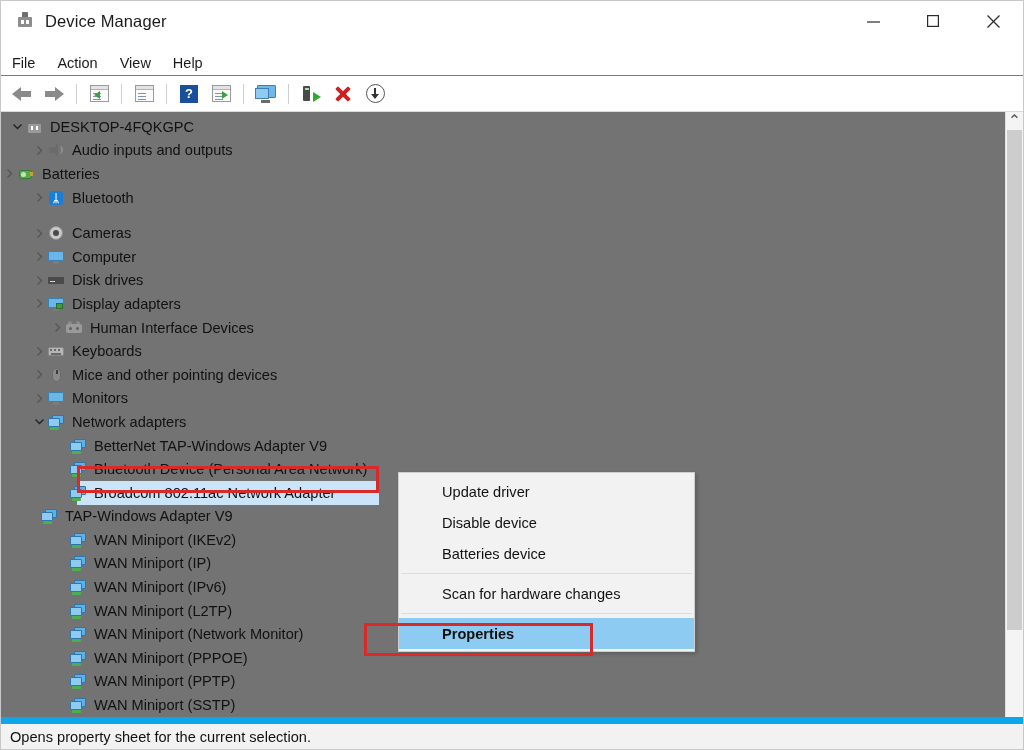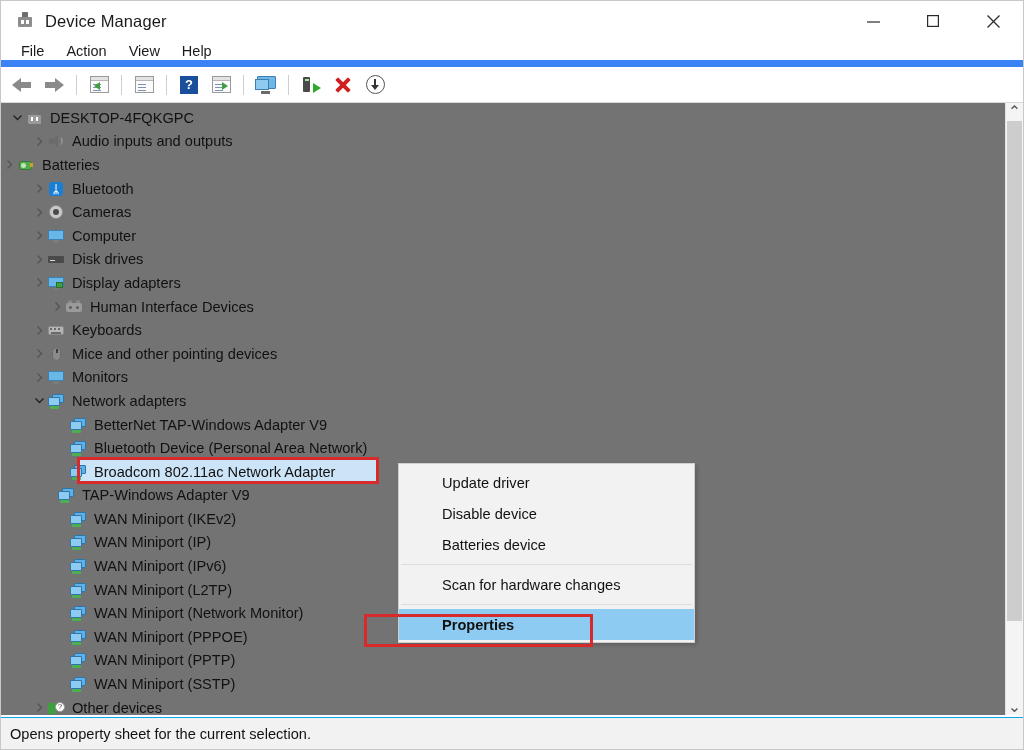--- a/index.html
+++ b/index.html
@@ -60,23 +60,23 @@
     display: flex; align-items: center; justify-content: center;
     color: #2b2b2b;
   }
   .winbtn svg { display: block; }
 
   
   .menubar {
     height: 26px;
     display: flex;
     align-items: center;
-    padding-left: 9px;
     background: #ffffff;
-    border-bottom: 7px solid #3b82f6;
+    border-bottom: 1px solid #3b82f6;
+    margin-top: 9px;
   }
   .menuitem {
     font-size: 14.5px;
     color: #1a1a1a;
     padding: 2px 11px;
   }
 
   
   .toolbar {
     height: 36px;
@@ -376,21 +376,21 @@
     background: #dcdcdc;
     margin: 4px 2px 4px 2px;
   }
 
   
   .statusbar {
     position: absolute;
     left: 0; right: 0; bottom: 0;
     height: 32px;
     background: #f2f2f2;
-    border-top: 1px solid #0ea5e9;
+    border-top: 7px solid #0ea5e9;
     display: flex;
     align-items: center;
     z-index: 40;
   }
   .statusbar .txt {
     font-size: 14.6px;
     color: #111111;
     padding-left: 9px;
   }
 </style>
@@ -558,21 +558,21 @@
             </svg>
           </div>
           <div class="ico">
             <div class="ic-bt">
               <div class="sq"></div>
               <div class="g">ᛦ</div>
             </div>
           </div>
           <div class="lbl">Bluetooth</div>
         </div>
-        <div class="row" style="padding-left: 30px;">
+        <div class="row" style="padding-left: 30px; margin-top: 12px;">
           <div class="chev">
             <svg width="11" height="11" viewBox="0 0 11 11">
               <polyline points="3.5,1.5 7.5,5.5 3.5,9.5" fill="none" stroke="#555" stroke-width="1.4"></polyline>
             </svg>
           </div>
           <div class="ico">
             <div class="ic-cam">
               <div class="o"></div>
               <div class="i"></div>
             </div>
@@ -726,21 +726,21 @@
           <div class="chev"></div>
           <div class="ico">
             <div class="ic-net">
               <div class="b1"></div>
               <div class="b2"></div>
               <div class="g"></div>
             </div>
           </div>
           <div class="lbl">Broadcom 802.11ac Network Adapter</div>
         </div>
-        <div class="row" style="padding-left: 40px;">
+        <div class="row" style="padding-left: 23px;">
           <div class="chev"></div>
           <div class="ico">
             <div class="ic-net">
               <div class="b1"></div>
               <div class="b2"></div>
               <div class="g"></div>
             </div>
           </div>
           <div class="lbl">TAP-Windows Adapter V9</div>
         </div>

